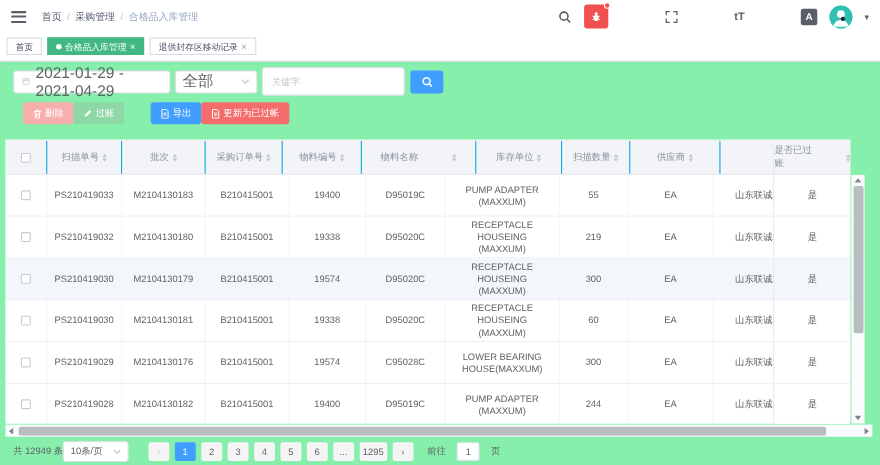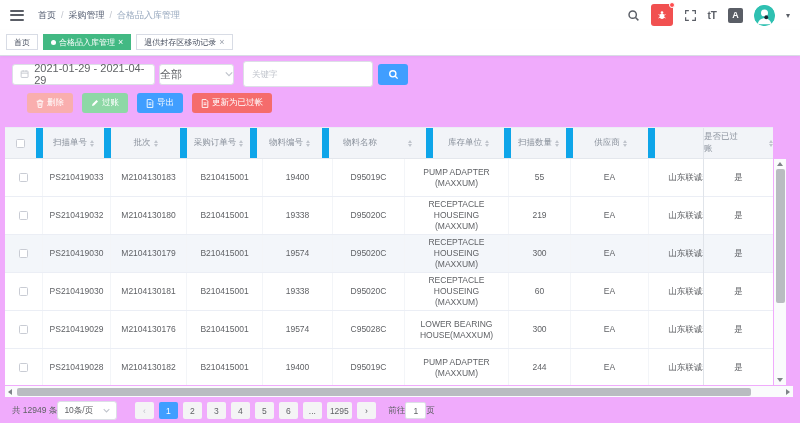--- a/index.html
+++ b/index.html
@@ -1,31 +1,31 @@
 <!DOCTYPE html>
 <html><head>
 <meta charset="utf-8">
 <style>
   * { margin:0; padding:0; box-sizing:border-box; }
   html,body { width:800px; height:423px; overflow:hidden; background:#fff;
     font-family:"Liberation Sans","DejaVu Sans",sans-serif; color:#303133; }
-  .page { position:relative; width:800px; height:423px; background:#f0abfc; }
+  .page { position:relative; width:800px; height:423px; background:#86efac; }
 
   
   .navbar { position:absolute; top:0; left:0; width:800px; height:30px;
     display:flex; align-items:center; padding:0 10px; background:#fff; }
   .hamburger { width:14px; height:11px; display:flex; flex-direction:column;
     justify-content:space-between; cursor:pointer; margin-right:14px; }
   .hamburger span { display:block; height:2px; background:#5a5e66; border-radius:1px; }
   .breadcrumb { display:flex; align-items:center; gap:5px; font-size:9px; }
   .bc-item { color:#515a6e; cursor:pointer; }
   .bc-sep { color:#c0c4cc; }
   .bc-last { color:#97a8be; }
   .nav-right { margin-left:auto; display:flex; align-items:center; gap:11px; }
-  .nav-icon { display:flex; align-items:center; justify-content:center; cursor:pointer; }
+  .nav-icon { display:flex; align-items:center; justify-content:center; cursor:pointer;margin-left:40px; }
   .bug-btn { position:relative; width:22px; height:22px; background:#f15050;
     border-radius:3px; display:flex; align-items:center; justify-content:center; cursor:pointer; }
   .bug-badge { position:absolute; top:-2px; right:-2px; width:6px; height:6px;
     background:#ff4d4f; border:1px solid #fff; border-radius:50%; }
   .size-label { font-size:10px; color:#5a5e66; font-weight:bold; }
   .lang-box { width:15px; height:15px; background:#5a5e66; border-radius:2px;
     color:#fff; font-size:9px; font-weight:bold; display:flex; align-items:center; justify-content:center; }
   .avatar { width:21px; height:21px; border-radius:50%; background:#2fc0b1;
     display:flex; align-items:center; justify-content:center; overflow:hidden; cursor:pointer; }
   .caret-down { font-size:8px; color:#5a5e66; }
@@ -37,46 +37,46 @@
   .tag { height:16px; border:1px solid #d8dce5; background:#fff; padding:0 7px;
     font-size:8px; color:#495060; display:inline-flex; align-items:center; gap:3px; cursor:pointer; }
   .tag .dot { width:5px; height:5px; border-radius:50%; background:#fff; }
   .tag .x { font-size:9px; line-height:1; color:#9aa0ab; }
   .tag.active { background:#42b983; border-color:#42b983; color:#fff; }
   .tag.active .x { color:#fff; }
 
   
   .filter-row { position:absolute; top:61px; left:12px; display:flex; align-items:center; }
   .input-box { height:21px; border:1px solid #dcdfe6; border-radius:3px; background:#fff;
-    display:flex; align-items:center; font-size:11px; color:#606266; }
+    display:flex; align-items:center; font-size:14px; color:#606266; }
   .date-box { width:143px; padding:0 7px; gap:5px; margin-right:4px; cursor:pointer; }
-  .select-box { width:75px; padding:0 0; justify-content:space-between; margin-right:9px; cursor:pointer; }
+  .select-box { width:75px; padding:0 6px; justify-content:space-between; margin-right:4px; cursor:pointer; }
   .keyword-input { width:130px; height:21px; border:1px solid #dcdfe6; border-radius:3px;
     font-size:8.5px; color:#606266; padding:12px 8px; outline:none; margin-right:5px;
     font-family:"Liberation Sans","DejaVu Sans",sans-serif; }
   .keyword-input::placeholder { color:#c0c4cc; }
   .search-btn { width:30px; height:21px; background:#409eff; border:none; border-radius:3px;
     display:flex; align-items:center; justify-content:center; cursor:pointer; }
 
   
-  .actions { position:absolute; top:93px; left:27px; display:flex; gap:9px; }
+  .actions { position:absolute; top:93px; left:21px; display:flex; }
   .btn { height:20px; border:none; border-radius:3px; color:#fff; font-size:8.5px;
     display:inline-flex; align-items:center; gap:3px; padding:0 9px; cursor:pointer;
     font-family:"Liberation Sans","DejaVu Sans",sans-serif; }
   .btn-delete { background:#f9aeae; }
   .btn-post { background:#8ed8a6; }
-  .btn-export { background:#409eff; }
+  .btn-export { background:#409eff;margin-left:24px; }
   .btn-update { background:#f56c6c; }
 
   
   .table-wrap { position:absolute; left:5px; top:127px; width:768px; height:258px;
     overflow:hidden; font-size:8.5px; color:#606266; background:#fff; border-top:1px solid #ebeef5; }
   .thead { display:flex; height:31px; background:#f2f4f8; border-bottom:1px solid #e4e7ed; }
   .th { display:flex; align-items:center; justify-content:center; color:#8a919c;
-    border-right:7px solid #0ea5e9; cursor:pointer; }
+    border-right:1px solid #0ea5e9; cursor:pointer; }
   .tr { display:flex; height:38px; border-bottom:1px solid #ebeef5; background:#fff; cursor:pointer; }
   .tr.hl { background:#f3f6fa; }
   .td { display:flex; align-items:center; justify-content:center; text-align:center;
     border-right:1px solid #f3f5f8; line-height:11px; }
   .c0{width:38px}.c1{width:68px}.c2{width:76px}.c3{width:76px}.c4{width:70px}
   .c5{width:72px}.c6{width:104px; padding:0 13px;gap:28px;}.c7{width:62px}.c8{width:78px}.c9{width:82px}
   .spacer { flex:1; border-right:none; }
   .cb { width:9px; height:9px; border:1px solid #c9ccd4; border-radius:1.5px; background:#fff; cursor:pointer; }
   .sort { display:inline-flex; flex-direction:column; gap:1px; margin-left:3px; }
   .sort i { width:0; height:0; border-left:2.5px solid transparent; border-right:2.5px solid transparent; }
@@ -105,21 +105,21 @@
   .pagination { position:absolute; left:12px; top:401px; display:flex; align-items:center; font-size:8.5px; color:#606266; }
   .pg-total { }
   .pg-size { width:60px; height:19px; border:1px solid #dcdfe6; border-radius:3px;
     display:flex; align-items:center; justify-content:space-between; padding:0 6px;
     color:#606266; cursor:pointer; margin-right:15px; background:#fff; }
   .page-btn { min-width:19px; height:17px; background:#f4f4f5; border-radius:2px;
     display:inline-flex; align-items:center; justify-content:center; margin:0 2.5px;
     color:#606266; cursor:pointer; padding:0 3px; }
   .page-btn.active { background:#409eff; color:#fff; }
   .page-btn.prev { color:#c0c4cc; }
-  .goto { display:flex; align-items:center; margin-left:10px; gap:0; }
+  .goto { display:flex; align-items:center; margin-left:10px; gap:10px; }
   .goto-input { width:21px; height:17px; border:1px solid #dcdfe6; border-radius:2px;
     text-align:center; font-size:8.5px; color:#606266; outline:none;
     font-family:"Liberation Sans","DejaVu Sans",sans-serif; }
 </style>
 </head>
 <body>
 
 <div class="page">
 
   <div class="navbar">

